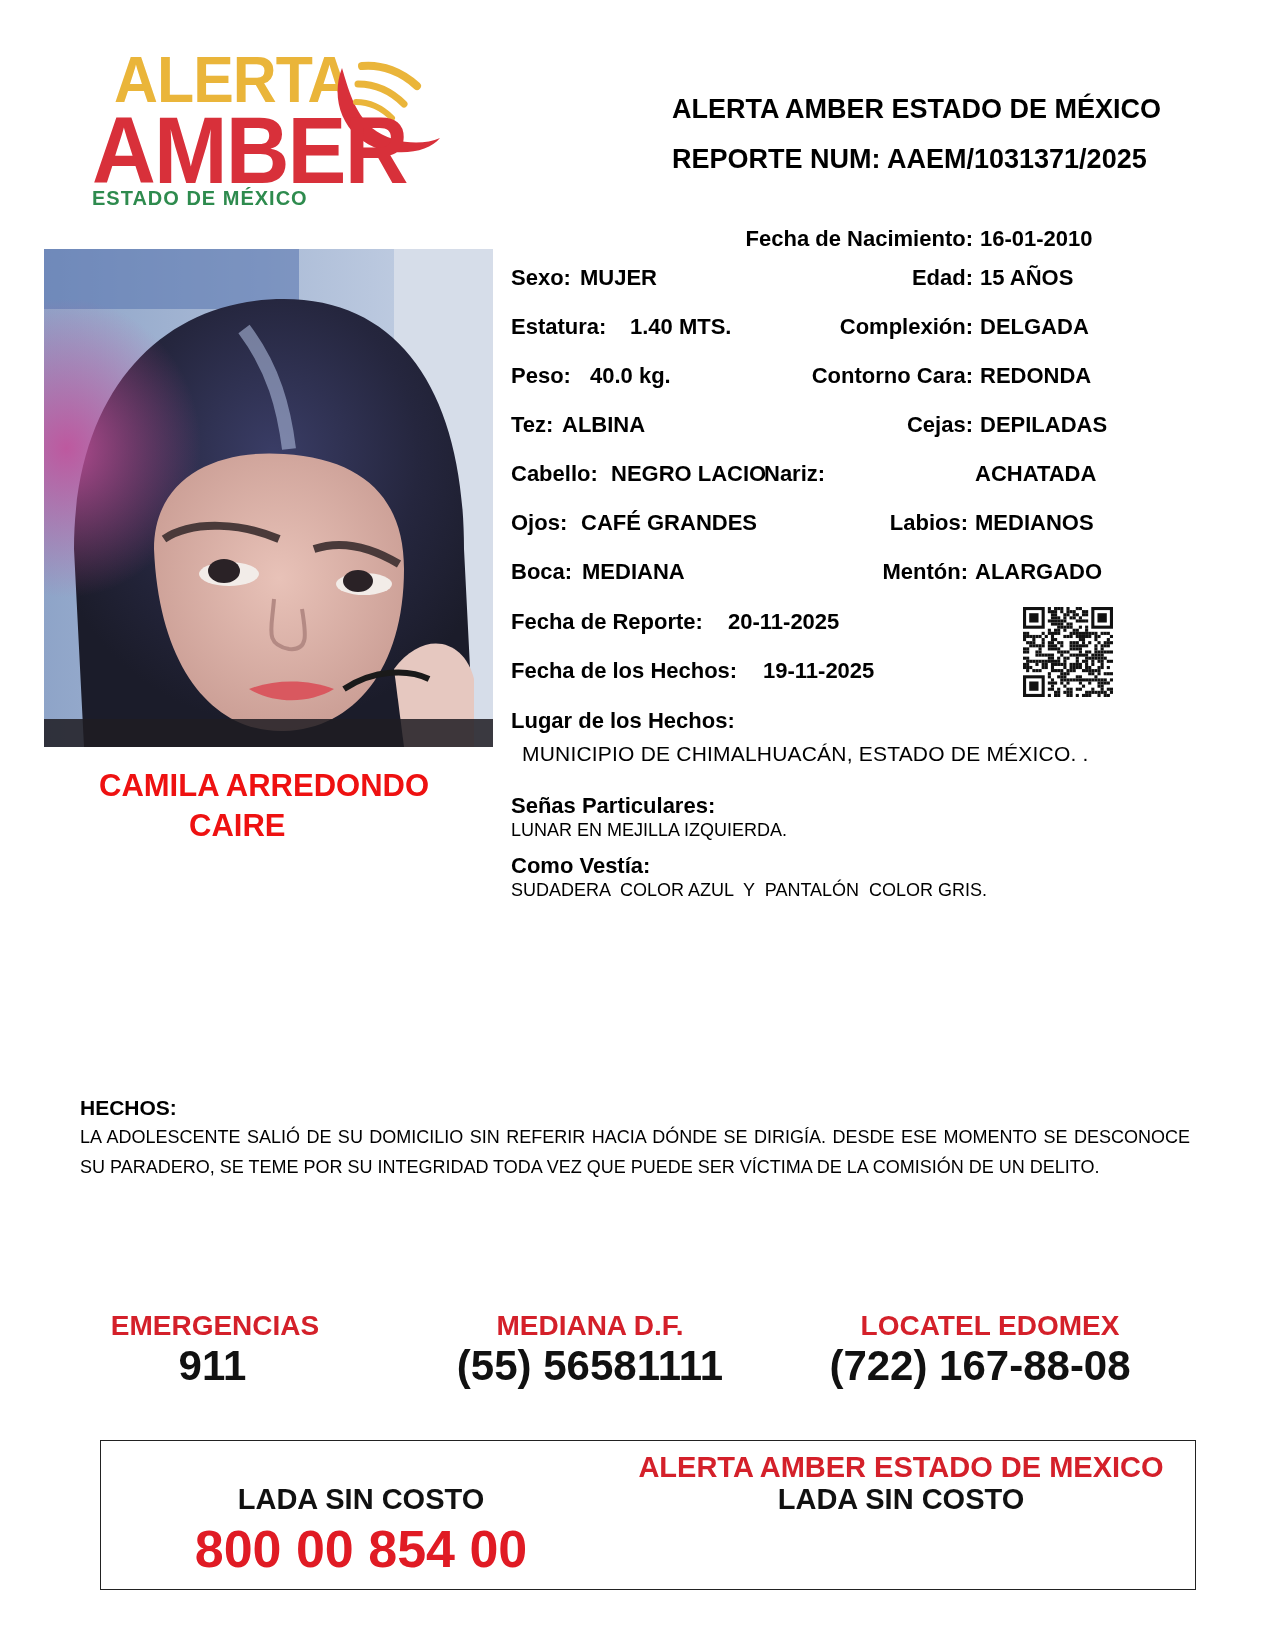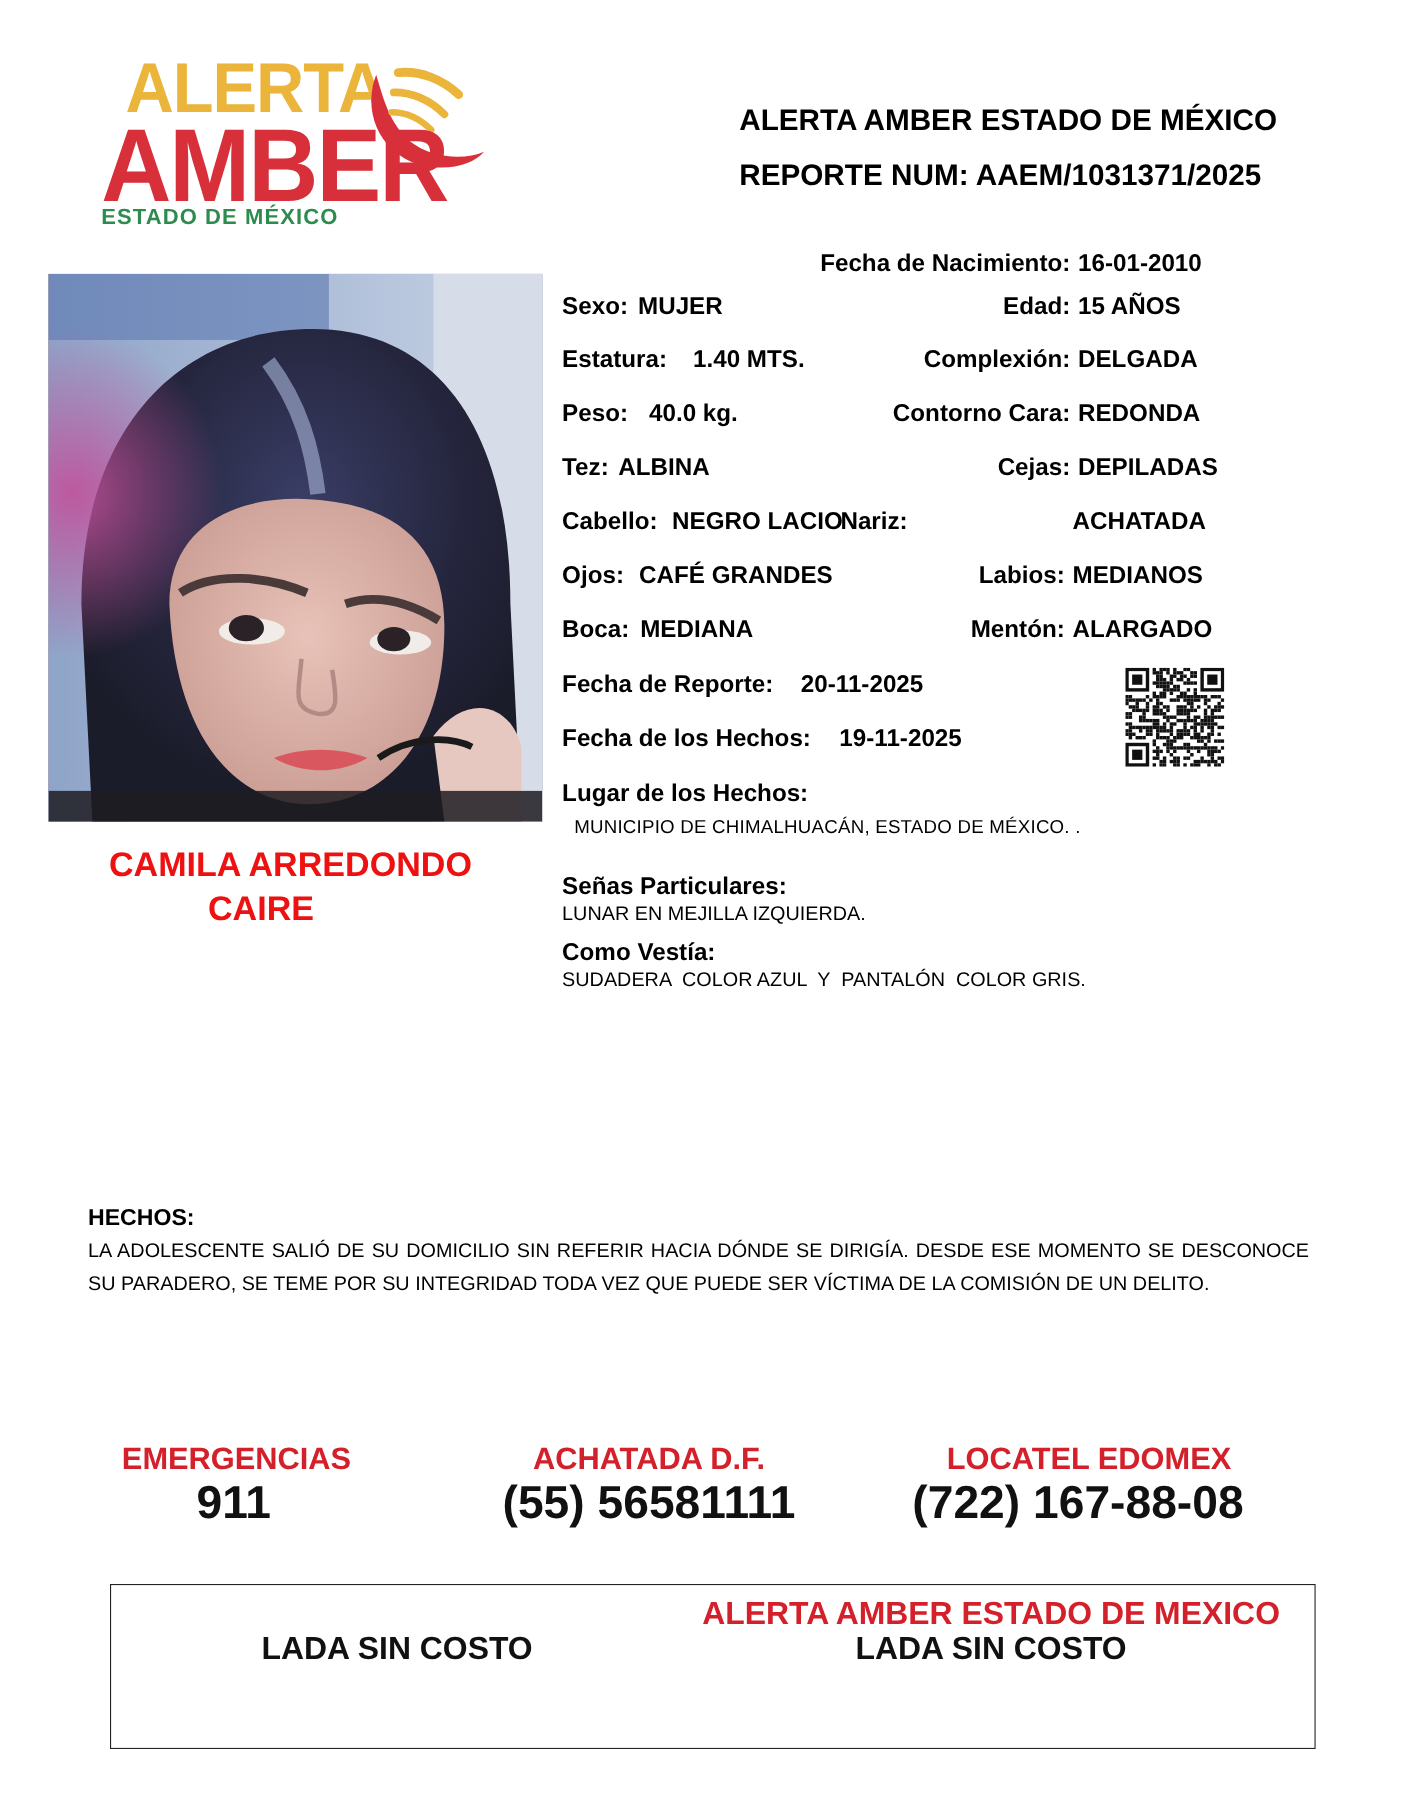--- a/index.html
+++ b/index.html
@@ -26,21 +26,21 @@
   .name-line { font-weight: bold; font-size: 31px; color: #ee1111; white-space: nowrap; }
   #name-1 { left: 99px; top: 768px; }
   #name-2 { left: 189px; top: 808px; }
 
   
   .f { font-weight: bold; font-size: 22px; white-space: nowrap; }
 
   
   .sec-title { font-weight: bold; font-size: 22px; white-space: nowrap; text-align: center; }
   .sec-text { font-size: 18px; white-space: nowrap; }
-  .place { font-size: 17px; white-space: nowrap; letter-spacing: 0.2px; }
+  .place { font-size: 21px; white-space: nowrap; letter-spacing: 0.2px; }
 
   #hechos-title { left: 80px; top: 1096px; font-weight: bold; font-size: 21px; }
   #hechos-text { left: 80px; top: 1122px; width: 1110px; font-size: 18px; line-height: 30px; text-align: justify; text-align-last: left; }
 
   
   .ct-label { font-weight: bold; font-size: 28px; color: #d4202a; white-space: nowrap; text-align: center; }
   .ct-num { font-weight: bold; font-size: 42px; color: #111; white-space: nowrap; text-align: center; }
 
   #bottom-box { left: 100px; top: 1440px; width: 1096px; height: 150px; border: 1.5px solid #222; }
   .bx-title { font-weight: bold; font-size: 29px; color: #d4202a; white-space: nowrap; text-align: center; }
@@ -538,24 +538,25 @@
 
 <div class="abs sec-title" style="left:511px; top:853px;">Como Vestía:</div>
 <div class="abs sec-text" style="left:511px; top:880px; white-space:pre;">SUDADERA  COLOR AZUL  Y  PANTALÓN  COLOR GRIS.</div>
 
 <div id="hechos-title" class="abs">HECHOS:</div>
 <div id="hechos-text" class="abs">LA ADOLESCENTE SALIÓ DE SU DOMICILIO SIN REFERIR HACIA DÓNDE SE DIRIGÍA. DESDE ESE MOMENTO SE DESCONOCE SU PARADERO, SE TEME POR SU INTEGRIDAD TODA VEZ QUE PUEDE SER VÍCTIMA DE LA COMISIÓN DE UN DELITO.</div>
 
 <div class="abs ct-label" style="left:95px; top:1310px; width:240px;">EMERGENCIAS</div>
 <div class="abs ct-num" style="left:95px; top:1342px; width:235px;">911</div>
 
-<div class="abs ct-label" style="left:440px; top:1310px; width:300px;">ACHATADA D.F.</div>
+<div class="abs ct-label" style="left:440px; top:1310px; width:300px;">MEDIANA D.F.</div>
 <div class="abs ct-num" style="left:420px; top:1342px; width:340px;">(55) 56581111</div>
 
 <div class="abs ct-label" style="left:835px; top:1310px; width:310px;">LOCATEL EDOMEX</div>
 <div class="abs ct-num" style="left:810px; top:1342px; width:340px;">(722) 167-88-08</div>
 
 <div id="bottom-box" class="abs">
   <div class="abs bx-sub" style="left:70px; top:42px; width:380px;">LADA SIN COSTO</div>
+  <div class="abs bx-num" style="left:50px; top:78px; width:420px;">800 00 854 00</div>
 
   <div class="abs bx-title" style="left:520px; top:10px; width:560px;">ALERTA AMBER ESTADO DE MEXICO</div>
   <div class="abs bx-sub" style="left:520px; top:42px; width:560px;">LADA SIN COSTO</div>
 </div>
 
 </body></html>

